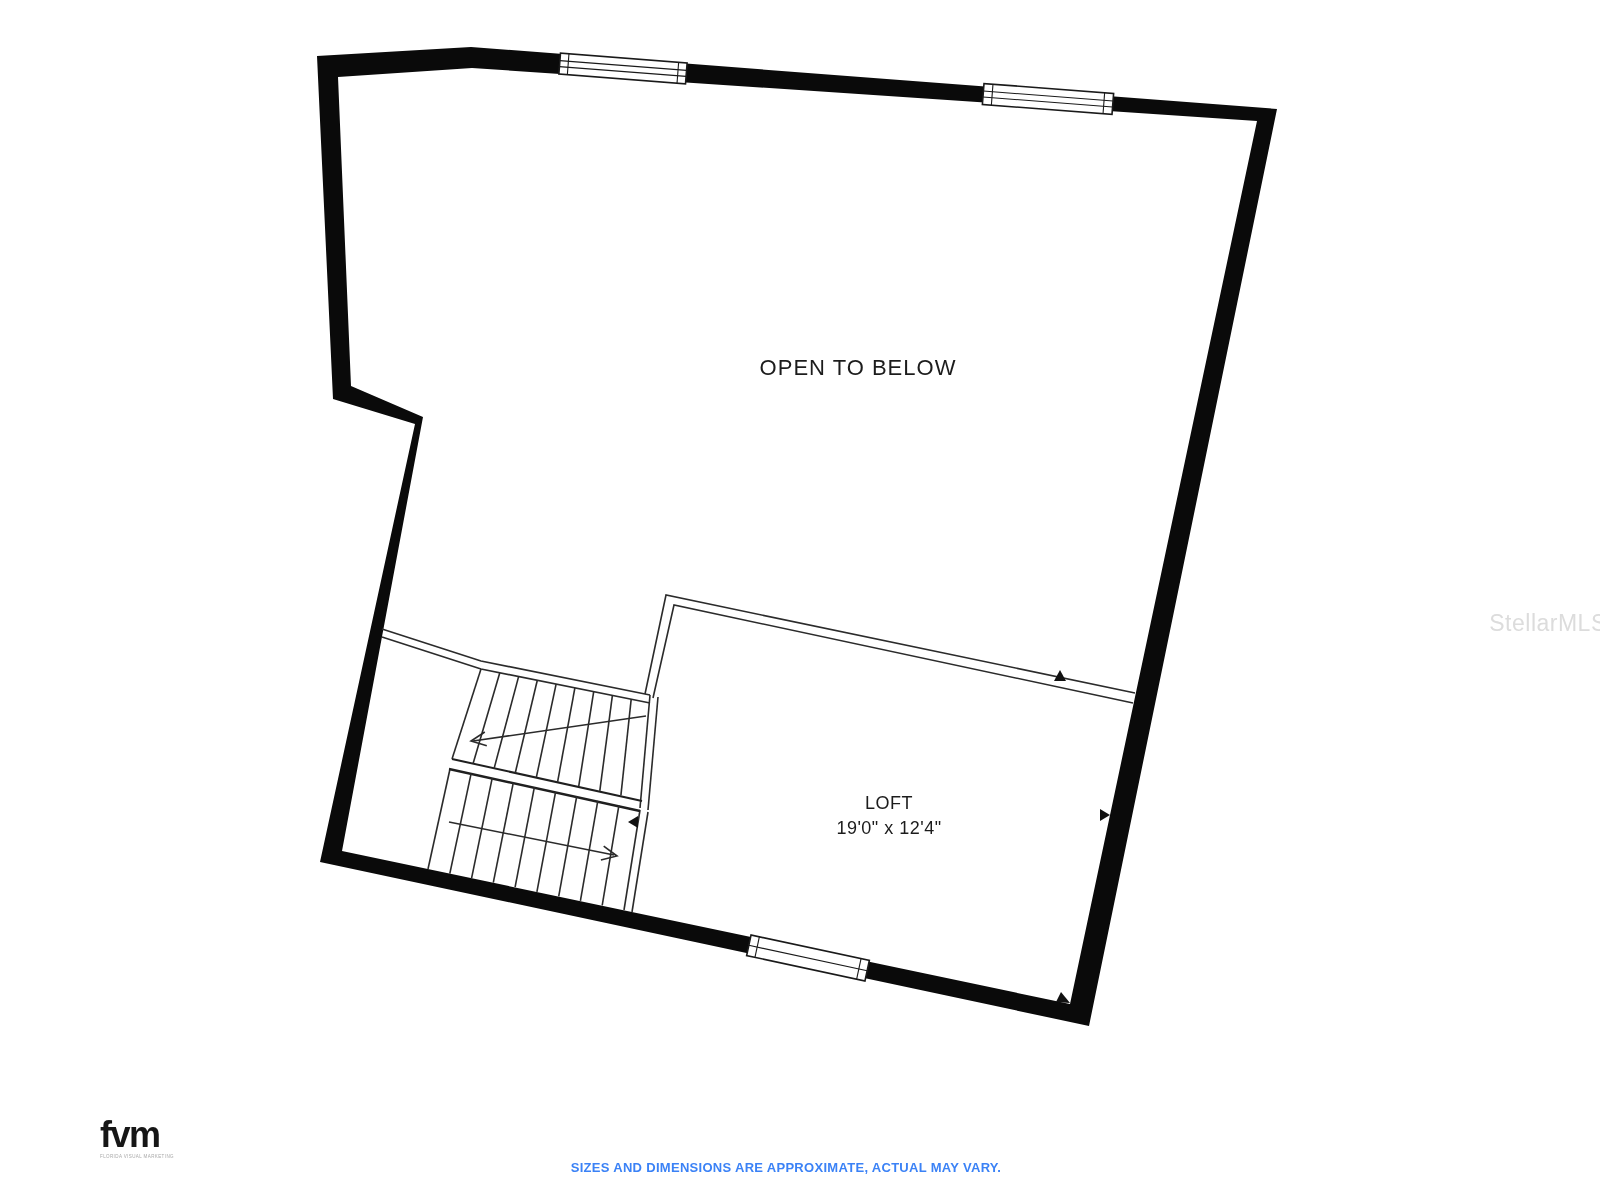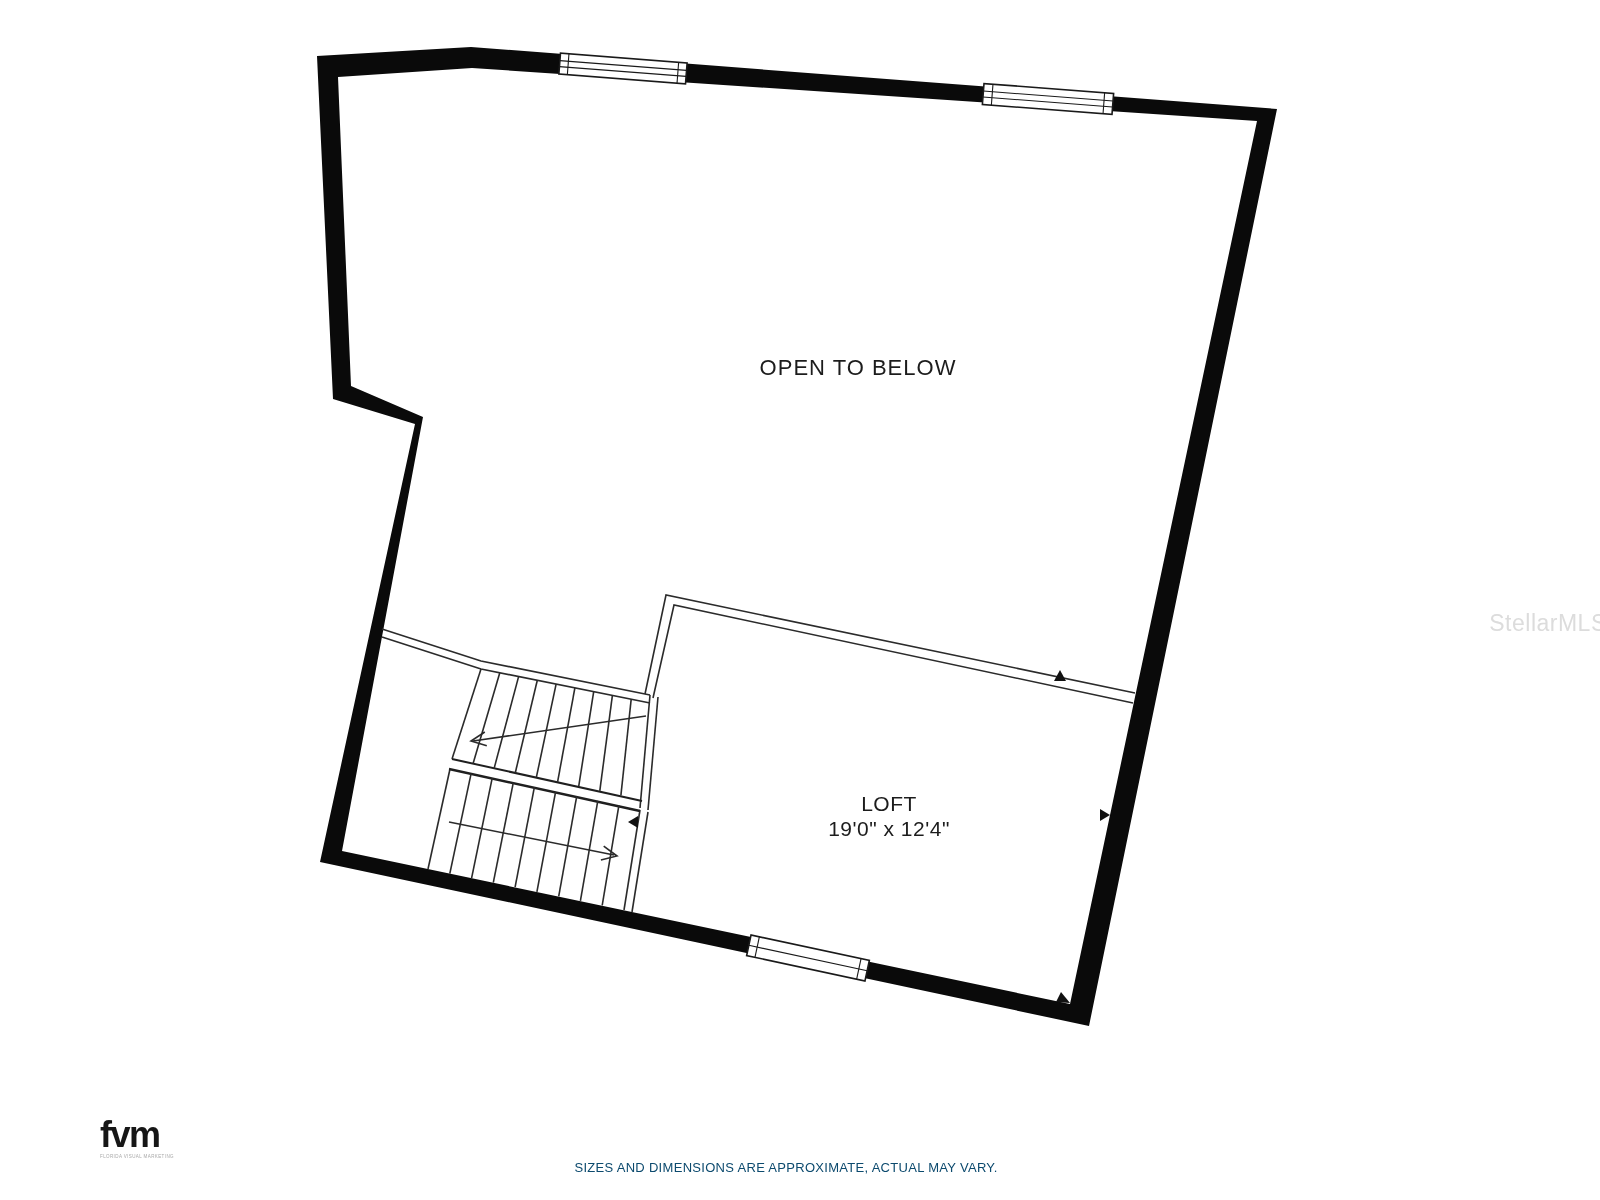--- a/index.html
+++ b/index.html
@@ -6,31 +6,31 @@
   .canvas{
     position:relative;width:1600px;height:1200px;background:#ffffff;
     overflow:hidden;font-family:"Liberation Sans",sans-serif;margin-top:25px;
   }
   .plan-svg{position:absolute;left:0;top:0;}
   .label{
     position:absolute;transform:translate(-50%,-50%);
     color:#1c1c1c;white-space:nowrap;
   }
   .label-open{font-size:22px;letter-spacing:1px;}
-  .label-room{text-align:center;font-size:21px;line-height:25px;letter-spacing:0.5px;}
+  .label-room{text-align:center;font-size:18px;line-height:25px;letter-spacing:0.5px;}
   .watermark{
     position:absolute;transform:translate(-50%,-50%);
     color:#dcdcdc;font-size:23px;letter-spacing:0.5px;white-space:nowrap;
   }
   .logo{position:absolute;left:100px;top:1092px;color:#161616;}
   .logo-text{font-size:36px;font-weight:800;letter-spacing:-1.5px;line-height:36px;}
   .logo-subtext{font-size:4.5px;color:#a8a8a8;letter-spacing:0.4px;margin-top:1px;}
   .disclaimer{
     position:absolute;left:786px;top:1142px;transform:translate(-50%,-50%);
-    font-size:13px;font-weight:400;color:#0c4a6e;letter-spacing:0.3px;white-space:nowrap;
+    font-size:13px;font-weight:700;color:#3b82f6;letter-spacing:0.3px;white-space:nowrap;
   }
   .thin{stroke:#2b2b2b;stroke-width:1.6;fill:none;}
 </style>
 </head>
 <body>
 
 <div class="canvas">
 
   <svg class="plan-svg" width="1600" height="1200" viewBox="0 0 1600 1200">
 

